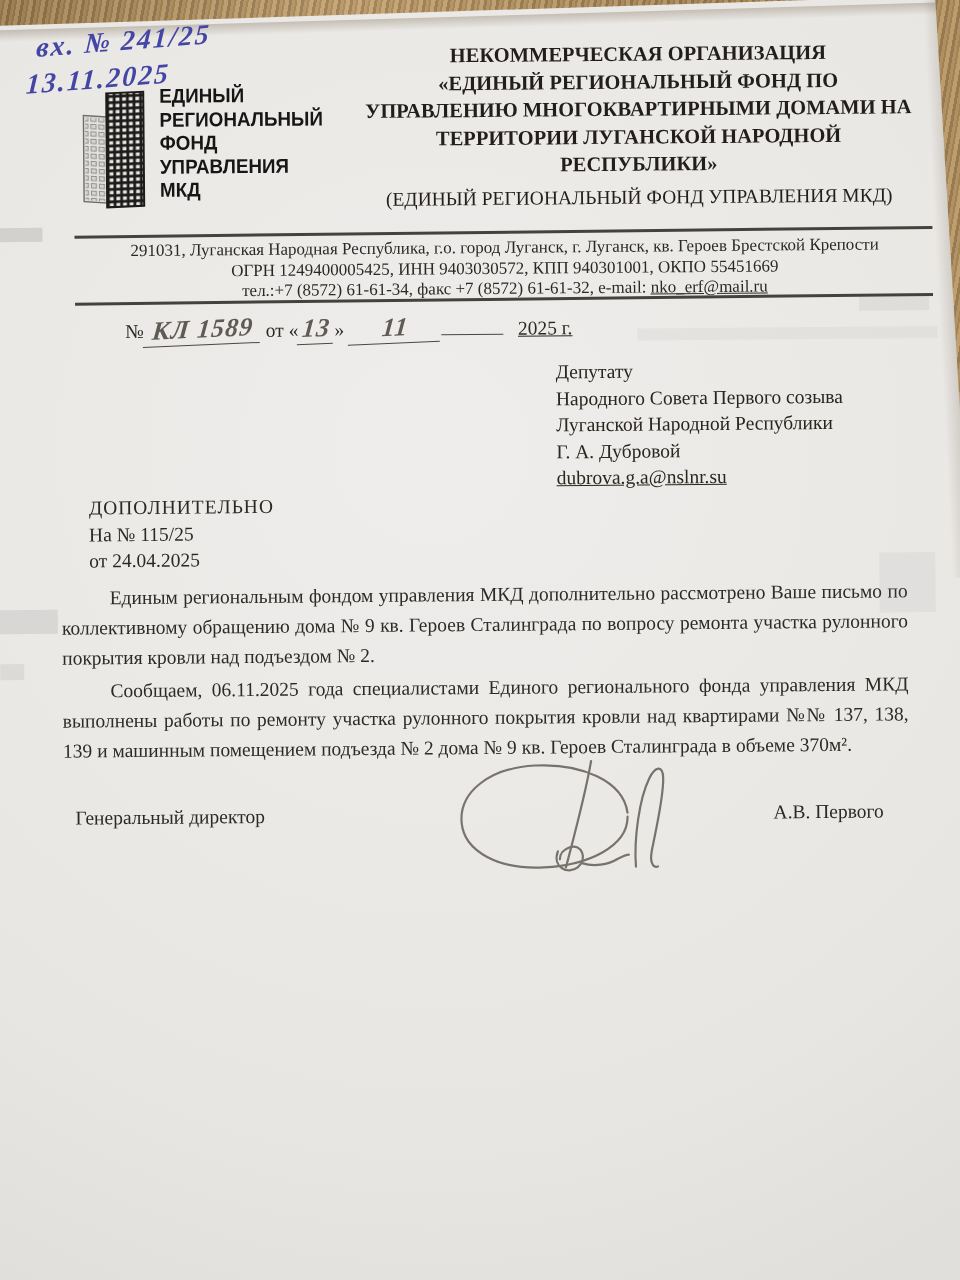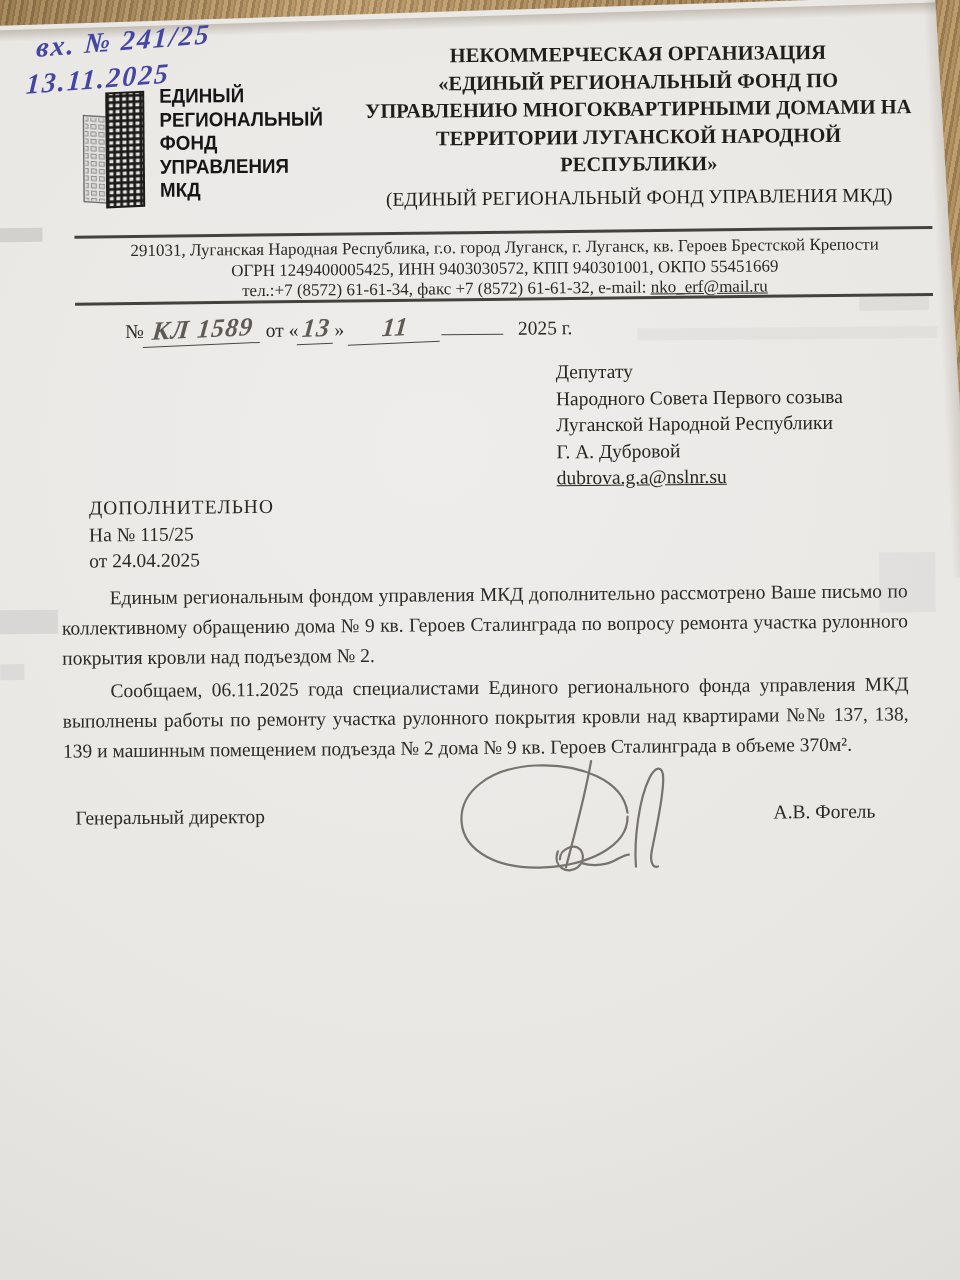--- a/index.html
+++ b/index.html
@@ -111,21 +111,21 @@
       <div>291031, Луганская Народная Республика, г.о. город Луганск, г. Луганск, кв. Героев Брестской Крепости</div>
       <div>ОГРН 1249400005425, ИНН 9403030572, КПП 940301001, ОКПО 55451669</div>
       <div><span>тел.:+7 (8572) 61-61-34,  факс +7 (8572) 61-61-32, e-mail: </span><span class="u">nko_erf@mail.ru</span></div>
     </div>
     <div class="abs rule" style="left:78px;top:298px;width:858px;transform:rotate(-0.15deg);"></div>
 
     <div class="abs ref-line">
       <span>№</span><span class="hw hw-pencil ubl" style="padding:0 8px;">КЛ 1589</span>
       <span>от «</span><span class="hw hw-pencil ubl" style="padding:0 4px;">13</span><span>»</span>
       <span class="hw hw-pencil ubl" style="width:92px;text-align:center;">11</span><span class="blank" style="width:62px;height:20px;"></span>
-      <span style="margin-left:10px;">2025 г.</span>
+      <span style="margin-left:10px;text-decoration:underline;">2025 г.</span>
     </div>
 
     <div class="abs recipient">
       <div>Депутату</div>
       <div>Народного Совета Первого созыва</div>
       <div>Луганской Народной Республики</div>
       <div>Г. А. Дубровой</div>
       <div class="u">dubrova.g.a@nslnr.su</div>
     </div>
 
@@ -143,21 +143,21 @@
     <div class="abs sig-label">Генеральный директор</div>
     <svg class="abs sig-svg" width="262" height="120" viewBox="0 0 262 120">
       <g fill="none" stroke="#6b665f" stroke-width="2.2" stroke-linecap="round" opacity="0.9">
         <path d="M 196,58 C 192,26 150,8 104,10 C 58,12 28,36 30,66 C 32,96 68,114 112,112 C 156,110 196,92 196,62"></path>
         <path d="M 160,6 C 154,40 142,82 134,112"></path>
         <path d="M 126,96 C 120,112 136,120 146,112 C 156,104 150,88 138,92 C 132,94 128,98 128,104"></path>
         <path d="M 150,108 C 162,112 176,110 186,104 C 190,102 194,100 197,100"></path>
         <path d="M 204,112 C 202,84 208,44 218,24 C 224,12 232,10 232,24 C 232,44 224,76 220,96 C 218,106 220,114 226,112"></path>
       </g>
     </svg>
-    <div class="abs sig-name">А.В. Фогель</div>
+    <div class="abs sig-name">А.В. Первого</div>
 
     <div class="smudge" style="left:0;top:224px;width:46px;height:14px;opacity:.22;"></div>
     <div class="smudge" style="left:0;top:606px;width:58px;height:24px;opacity:.16;"></div>
     <div class="smudge" style="left:862px;top:300px;width:70px;height:14px;opacity:.10;"></div>
     <div class="smudge" style="left:640px;top:330px;width:300px;height:12px;opacity:.07;"></div>
     <div class="smudge" style="left:880px;top:556px;width:56px;height:60px;opacity:.08;"></div>
     <div class="smudge" style="left:0;top:660px;width:24px;height:16px;opacity:.12;"></div>
   </div>
 </div>
 

